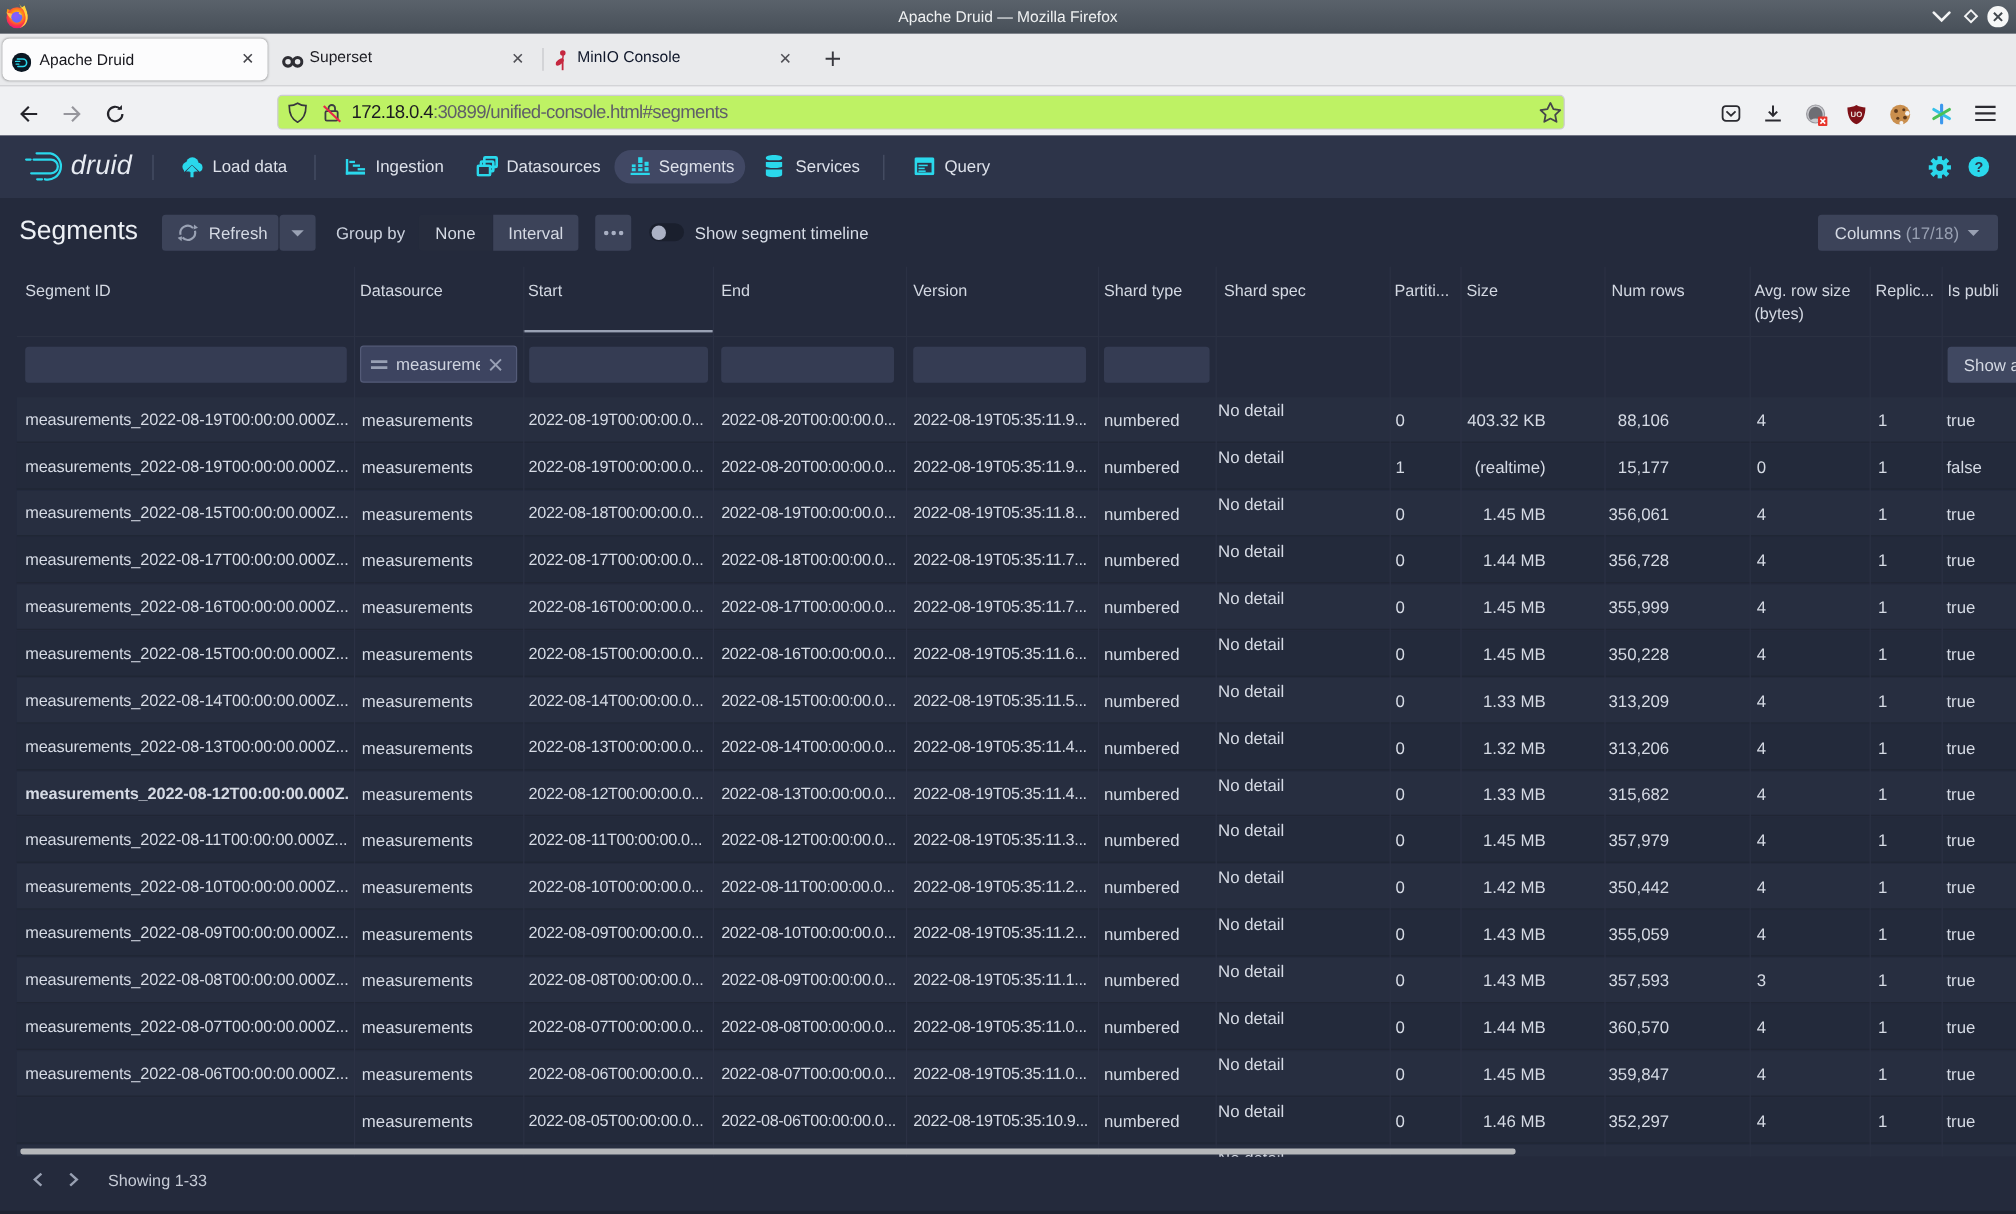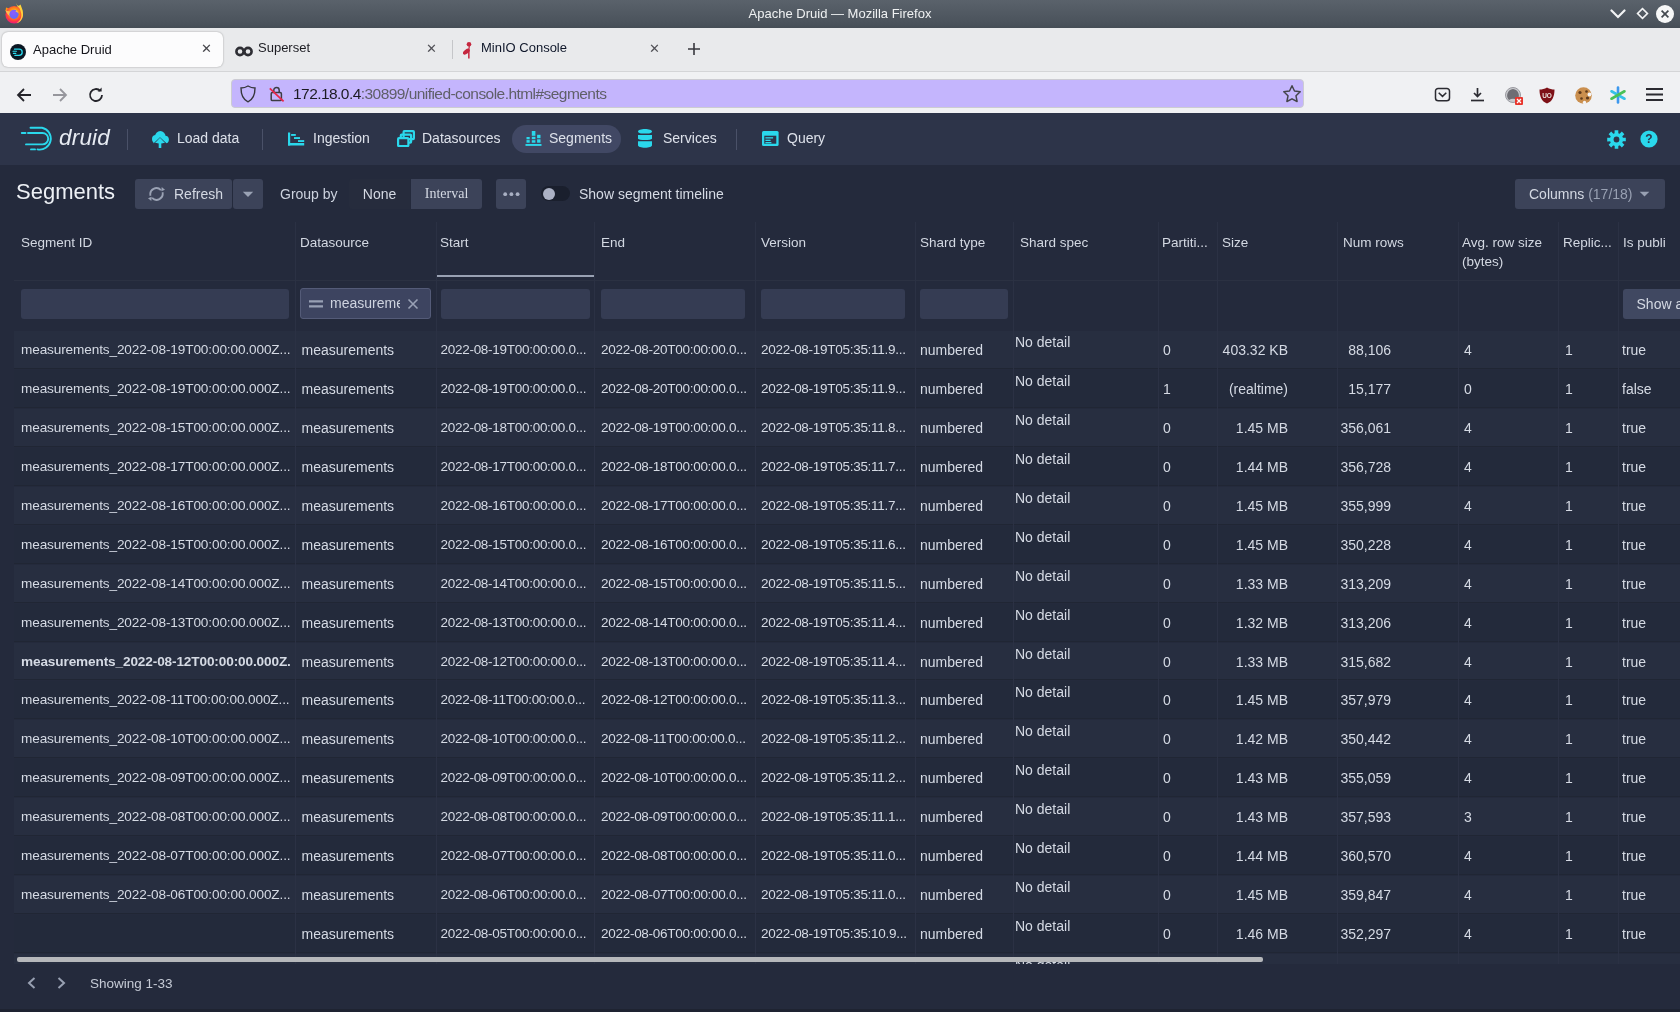--- a/index.html
+++ b/index.html
@@ -6,21 +6,21 @@
 .abs{position:absolute;}
 
 #titlebar{position:absolute;left:0;top:0;width:1680px;height:28px;background:linear-gradient(#5a626b,#4a525b 85%,#454d55);}
 #titlebar .title{position:absolute;left:0;right:0;top:0;height:28px;line-height:28px;text-align:center;color:#eff1f2;font-size:13px;}
 #tabbar{position:absolute;left:0;top:28px;width:1680px;height:43px;background:#e9eaec;}
 .tab-active{position:absolute;left:2px;top:4px;width:221px;height:35px;background:#fcfcfd;border-radius:6px;box-shadow:0 0 2px rgba(0,0,0,.35);}
 .tabtext{position:absolute;top:0;height:35px;line-height:35px;font-size:13px;color:#16161c;}
 .tabx{position:absolute;font-size:13px;color:#45454b;}
 .tabsep{position:absolute;top:12px;width:1px;height:19px;background:#c5c6c9;}
 #urlrow{position:absolute;left:0;top:71px;width:1680px;height:42px;background:#f0f1f3;border-top:1px solid #d4d5d7;}
-#urlbox{position:absolute;left:231px;top:7px;width:1073px;height:29px;background:#c4b5fd;border:1px solid #ccccd2;border-radius:4px;}
+#urlbox{position:absolute;left:231px;top:7px;width:1073px;height:29px;background:#bef264;border:1px solid #ccccd2;border-radius:4px;}
 .uicon{position:absolute;top:0;}
 
 #navbar{position:absolute;left:0;top:113px;width:1680px;height:52px;background:#2d3449;}
 .navtext{position:absolute;top:0;height:52px;line-height:51px;font-size:14px;color:#dde1ea;}
 .navsep{position:absolute;top:16px;width:1px;height:21px;background:#4a5168;}
 #segpill{position:absolute;left:512px;top:12px;width:109px;height:28px;border-radius:14px;background:#414864;}
 
 .btn{position:absolute;background:#3c4359;border-radius:3px;color:#d4d9e3;font-size:14px;}
 #vh-title{position:absolute;left:16px;top:176px;width:200px;height:31px;line-height:31px;font-size:22px;color:#edf0f5;}
 
@@ -257,21 +257,21 @@
   </svg>
   <span class="abs" style="left:39px;top:0;line-height:30px;">Refresh</span>
 </div>
 <div class="btn" style="left:233px;top:179px;width:30px;height:30px;">
   <svg class="abs" style="left:9px;top:12px" width="12" height="7" viewBox="0 0 12 7">
       <path d="M0.8 0.8 L6 6 L11.2 0.8z" fill="#9aa2b4"></path>
     </svg>
 </div>
 <div class="abs" style="left:280px;top:179px;height:30px;line-height:30px;font-size:14px;color:#ccd2de;">Group by</div>
 <div class="btn" style="left:349px;top:179px;width:61px;height:30px;background:#262c3d;border-radius:3px 0 0 3px;text-align:center;line-height:30px;">None</div>
-<div class="btn" style="left:411px;top:179px;width:71px;height:30px;border-radius:0 3px 3px 0;text-align:center;line-height:30px;font-family:Liberation Serif, serif;">Interval</div>
+<div class="btn" style="left:411px;top:179px;width:71px;height:30px;border-radius:0 3px 3px 0;text-align:center;line-height:30px;">Interval</div>
 <div class="btn" style="left:496px;top:179px;width:30px;height:30px;">
     <svg class="abs" style="left:7px;top:13px" width="17" height="5" viewBox="0 0 17 5">
       <g fill="#a9b0c3">
         <circle cx="2.2" cy="2.2" r="1.9"></circle>
         <circle cx="8.4" cy="2.2" r="1.9"></circle>
         <circle cx="14.6" cy="2.2" r="1.9"></circle>
       </g>
     </svg>
   </div>
 <div class="abs" style="left:541px;top:186px;width:29px;height:15px;border-radius:8px;background:#1a1f2d;"></div>

